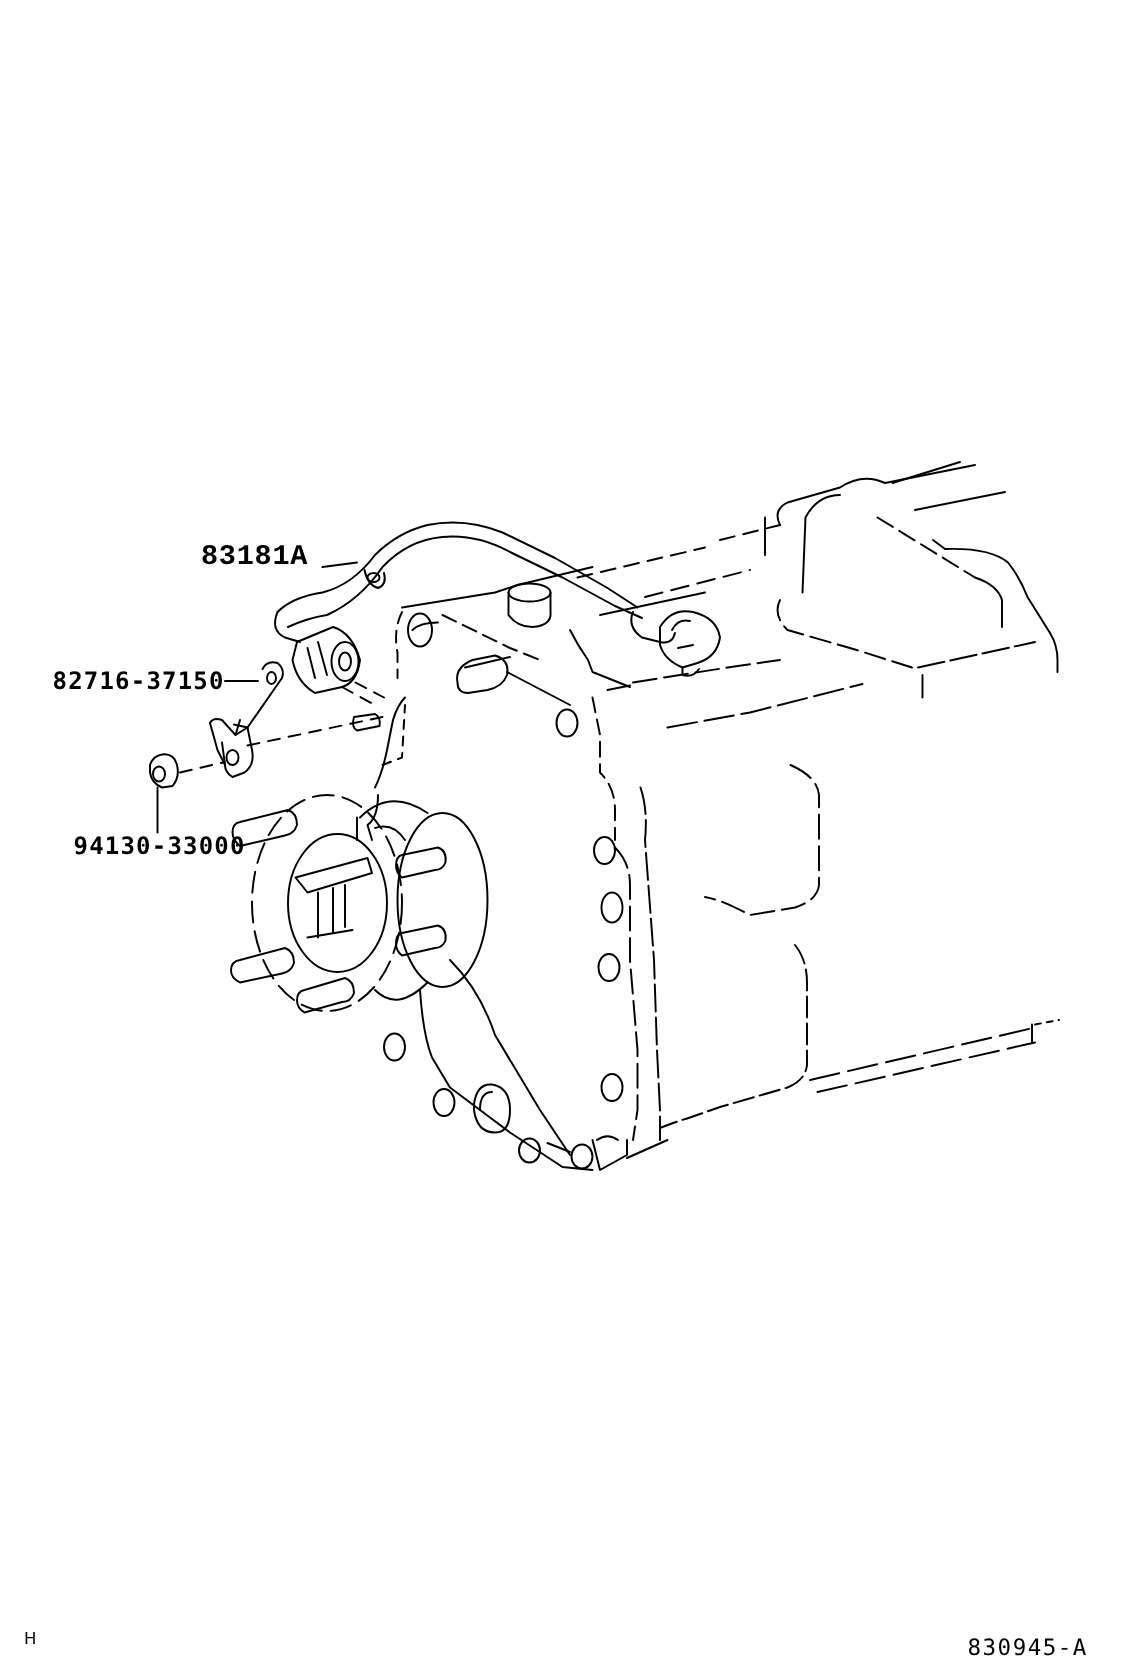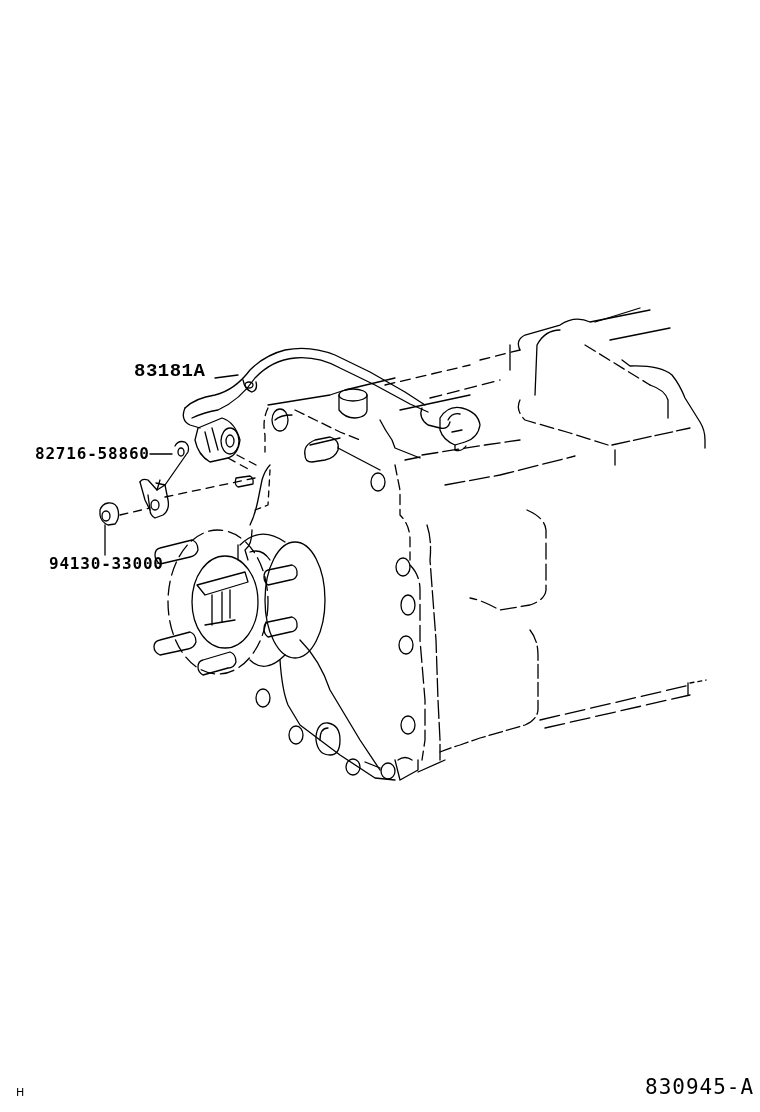--- a/index.html
+++ b/index.html
@@ -2,21 +2,21 @@
 <html><head>
 <meta charset="utf-8">
 <style>
   html, body { margin: 0; padding: 0; background: #ffffff; }
   body { width: 760px; height: 1112px; position: relative; overflow: hidden; font-family: "DejaVu Sans Mono", "Liberation Mono", monospace; color: #000; }
   .canvas { position: absolute; left: 0; top: 0; width: 760px; height: 948px; }
   .canvas svg { position: absolute; left: 0; top: 0; }
   .label { position: absolute; font-family: "DejaVu Sans Mono", "Liberation Mono", monospace; font-weight: bold; color: #000; white-space: nowrap; line-height: 1; cursor: pointer; }
   .lbl-main { font-size: 19px; letter-spacing: 0.5px; font-family: "Liberation Mono", "DejaVu Sans Mono", monospace; }
   .lbl-part { font-size: 16px; letter-spacing: 0.8px; }
-  .lbl-code { position: absolute; font-size: 21px; font-weight: normal; letter-spacing: 1px; font-family: "DejaVu Sans Mono", monospace; }
+  .lbl-code { position: absolute; font-size: 15px; font-weight: normal; letter-spacing: 1px; font-family: "DejaVu Sans Mono", monospace; margin-top: 14px; }
   .lbl-view { position: absolute; font-size: 11px; font-family: "DejaVu Sans", sans-serif; }
 </style>
 </head>
 <body>
 
 <div class="canvas">
   <svg width="760" height="1112" viewBox="0 0 760 1112" fill="none" stroke="#000" stroke-width="1.3" stroke-linecap="round" stroke-linejoin="round">
 
     <g>
       <path d="M385 385 L470 365 M480 360 L520 350" stroke-dasharray="10 6"></path>
@@ -145,20 +145,20 @@
       <path d="M165 497 L255 478"></path>
       <path d="M237 455 L256 465"></path>
       <path d="M228 458 L250 470"></path>
     </g>
 
     <path d="M236 478 L250 476 Q254 478 253 484 L238 487 Q234 485 236 478 Z"></path>
   </svg>
 
   <div class="label lbl-main" style="left:134px; top:362px;">83181A</div>
 
-  <div class="label lbl-part" style="left:35px; top:446px;">82716-58860</div>
+  <div class="label lbl-part" style="left:35px; top:446px;">82716-37150</div>
 
   <div class="label lbl-part" style="left:49px; top:556px;">94130-33000</div>
 
   <div class="lbl-view" style="left:16px; top:1086px;">H</div>
 
   <div class="lbl-code" style="left:645px; top:1075px;">830945-A</div>
 </div>
 
 </body></html>

